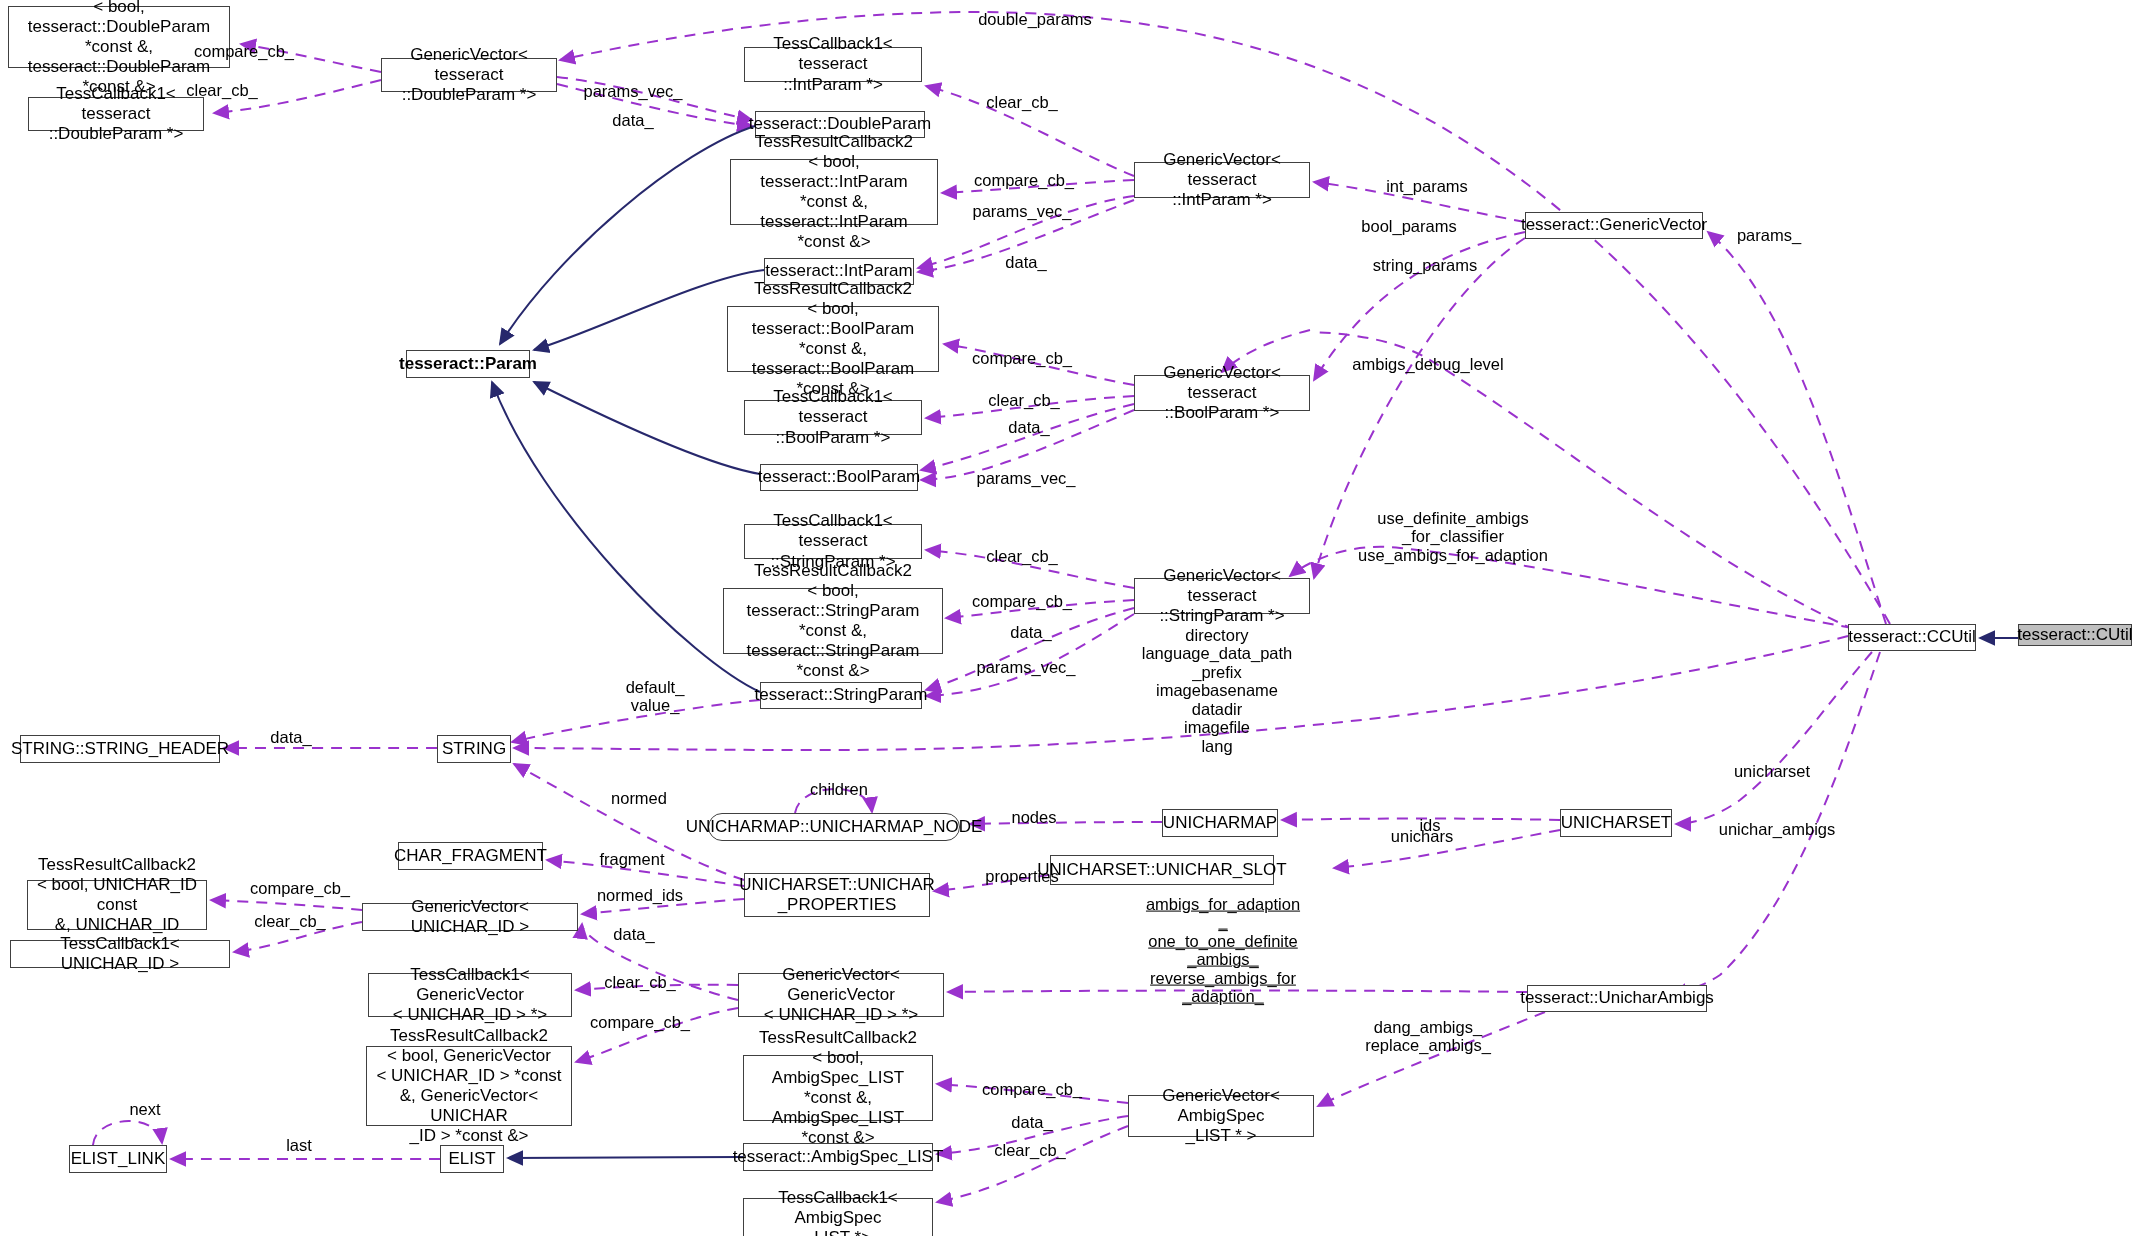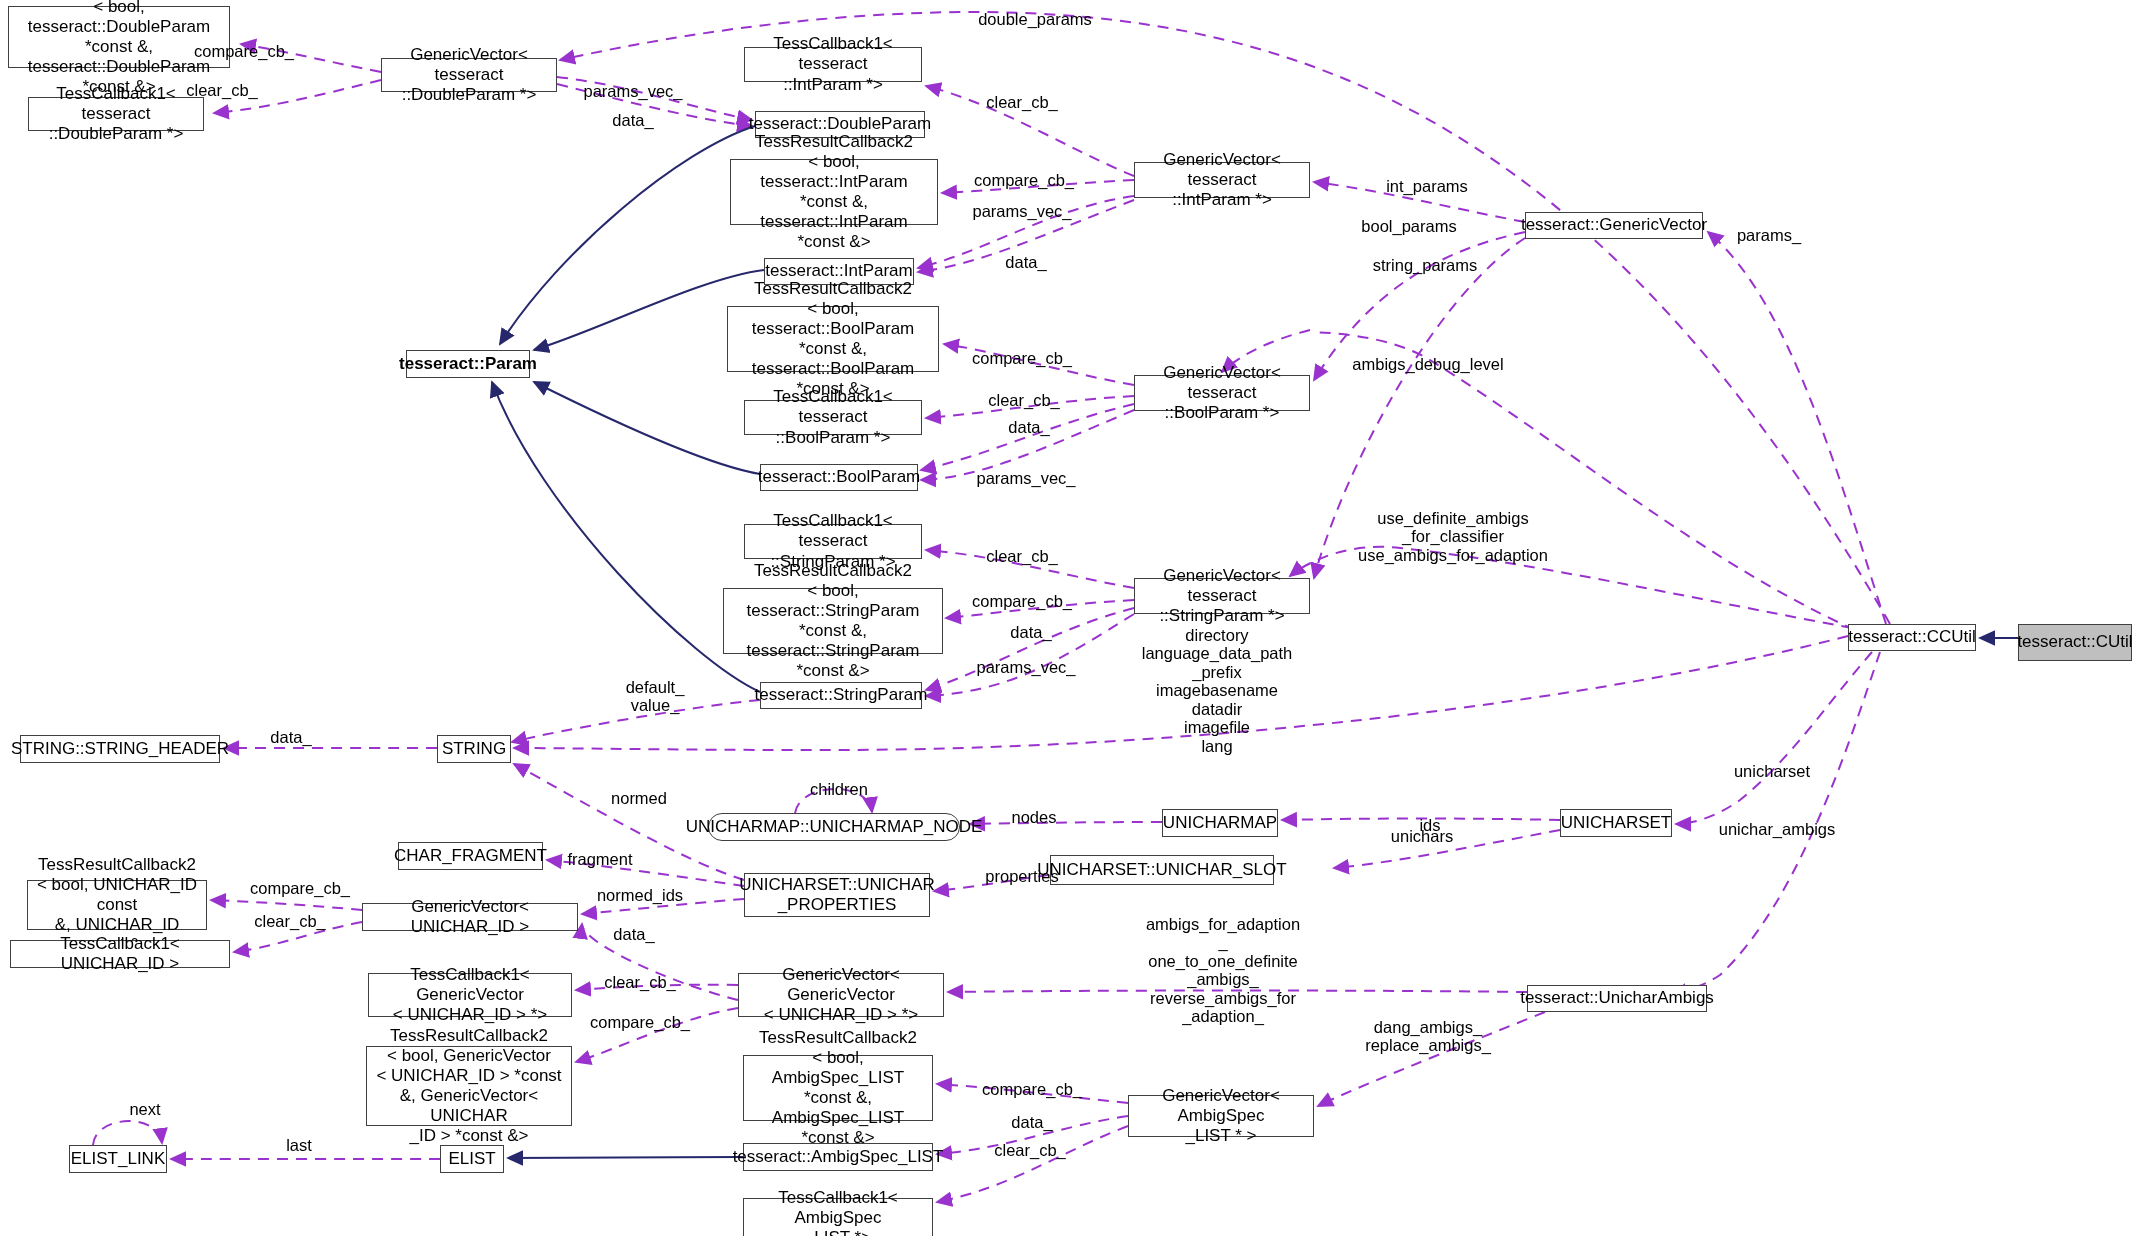--- a/index.html
+++ b/index.html
@@ -218,21 +218,21 @@
       <div class="node" style="left: 744px; top: 524px; width: 178px; height: 35px;">TessCallback1&lt; tesseract
 ::StringParam *&gt;</div>
       <div class="node" style="left: 723px; top: 588px; width: 220px; height: 66px;">TessResultCallback2
 &lt; bool, tesseract::StringParam
 *const &amp;, tesseract::StringParam
 *const &amp;&gt;</div>
       <div class="node" style="left: 1134px; top: 578px; width: 176px; height: 36px;">GenericVector&lt; tesseract
 ::StringParam *&gt;</div>
       <div class="node" style="left: 760px; top: 682px; width: 162px; height: 27px;">tesseract::StringParam</div>
       <div class="node" style="left: 1848px; top: 624px; width: 128px; height: 27px;">tesseract::CCUtil</div>
-      <div class="node highlight" style="left: 2018px; top: 624px; width: 114px; height: 37px;">tesseract::CUtil</div>
+      <div class="node highlight" style="left: 2018px; top: 624px; width: 114px; height: 22px;">tesseract::CUtil</div>
       <div class="node" style="left: 20px; top: 735px; width: 200px; height: 28px;">STRING::STRING_HEADER</div>
       <div class="node" style="left: 437px; top: 735px; width: 74px; height: 28px;">STRING</div>
       <div class="node" style="left: 708px; top: 813px; width: 252px; height: 28px; border-radius: 14px;">UNICHARMAP::UNICHARMAP_NODE</div>
       <div class="node" style="left: 1162px; top: 809px; width: 116px; height: 28px;">UNICHARMAP</div>
       <div class="node" style="left: 1560px; top: 809px; width: 112px; height: 28px;">UNICHARSET</div>
       <div class="node" style="left: 398px; top: 842px; width: 145px; height: 28px;">CHAR_FRAGMENT</div>
       <div class="node" style="left: 744px; top: 873px; width: 186px; height: 44px;">UNICHARSET::UNICHAR
 _PROPERTIES</div>
       <div class="node" style="left: 1050px; top: 855px; width: 224px; height: 30px;">UNICHARSET::UNICHAR_SLOT</div>
       <div class="node" style="left: 27px; top: 880px; width: 180px; height: 50px;">TessResultCallback2
@@ -298,27 +298,27 @@
       <div class="edge-label" style="left: 655px; top: 696px;">default_
 value_</div>
       <div class="edge-label" style="left: 291px; top: 737px;">data_</div>
       <div class="edge-label" style="left: 1772px; top: 771px;">unicharset</div>
       <div class="edge-label" style="left: 639px; top: 798px;">normed</div>
       <div class="edge-label" style="left: 839px; top: 789px;">children</div>
       <div class="edge-label" style="left: 1034px; top: 817px;">nodes</div>
       <div class="edge-label" style="left: 1430px; top: 814px; margin-top: 11px;">ids</div>
       <div class="edge-label" style="left: 1422px; top: 836px;">unichars</div>
       <div class="edge-label" style="left: 1777px; top: 829px;">unichar_ambigs</div>
-      <div class="edge-label" style="left: 600px; top: 859px;">fragment</div>
+      <div class="edge-label" style="left: 632px; top: 859px;">fragment</div>
       <div class="edge-label" style="left: 1022px; top: 876px;">properties</div>
       <div class="edge-label" style="left: 300px; top: 888px;">compare_cb_</div>
       <div class="edge-label" style="left: 640px; top: 895px;">normed_ids</div>
       <div class="edge-label" style="left: 290px; top: 921px;">clear_cb_</div>
       <div class="edge-label" style="left: 634px; top: 934px;">data_</div>
-      <div class="edge-label" style="left: 1223px; top: 970px;">ambigs_for_adaption
+      <div class="edge-label" style="left: 1223px; top: 950px; text-decoration: underline;">ambigs_for_adaption
 _
 one_to_one_definite
 _ambigs_
 reverse_ambigs_for
 _adaption_</div>
       <div class="edge-label" style="left: 640px; top: 982px;">clear_cb_</div>
       <div class="edge-label" style="left: 640px; top: 1022px;">compare_cb_</div>
       <div class="edge-label" style="left: 1428px; top: 1036px;">dang_ambigs_
 replace_ambigs_</div>
       <div class="edge-label" style="left: 1032px; top: 1089px;">compare_cb_</div>

